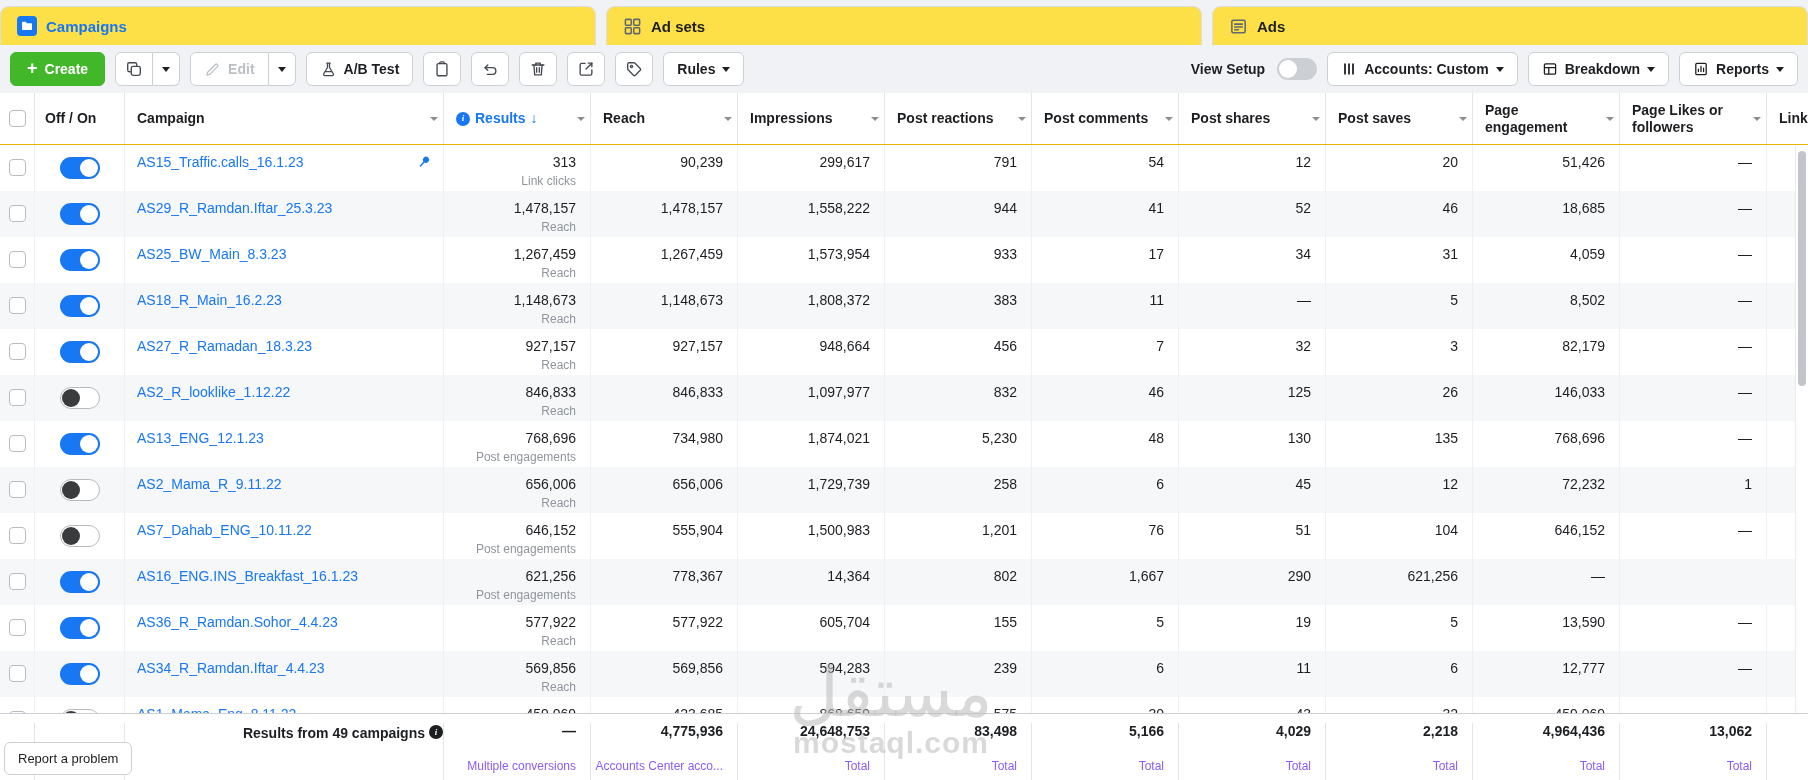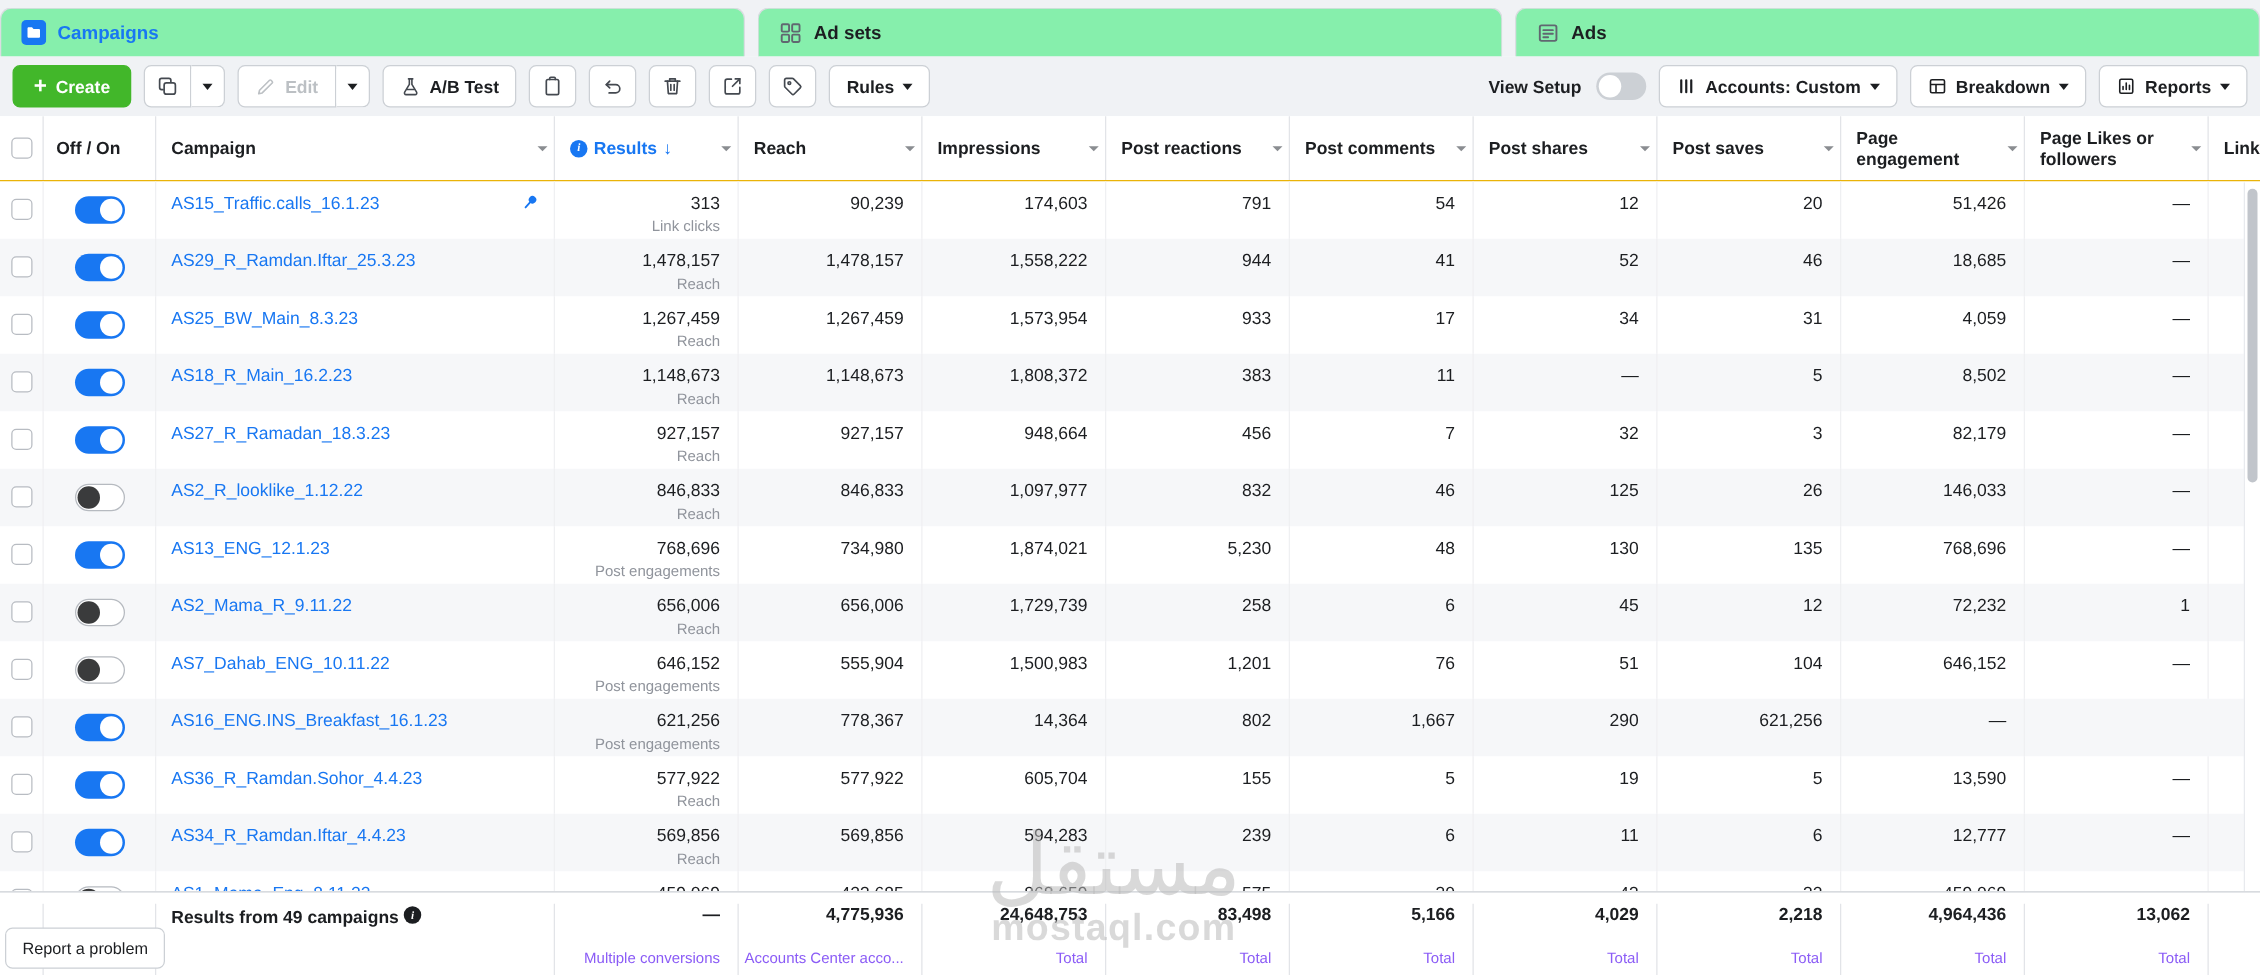--- a/index.html
+++ b/index.html
@@ -2,21 +2,21 @@
 <html><head>
 <meta charset="utf-8">
 <style>
   * { box-sizing: border-box; margin: 0; padding: 0; }
   html,body { background:#fff; }
   body { font-family: "Liberation Sans", sans-serif; color:#1c1e21; }
   .screen { position:relative; width:1808px; height:780px; overflow:hidden; background:#fff; }
 
   
   .tabbar { display:flex; gap:10px; height:45px; background:#f0f2f5; padding-top:6px; }
-  .tab { flex:1; display:flex; align-items:center; gap:9px; background:#86efac;
+  .tab { flex:1; display:flex; align-items:center; gap:9px; background:#fde047;
          border:1px solid #dadde1; border-bottom:none; border-radius:9px 9px 0 0;
          padding:0 16px; font-size:15px; font-weight:700; color:#1c1e21; cursor:pointer; }
   .tab.active { color:#1877f2; }
   .tab svg { flex:none; }
 
   
   .toolbar { display:flex; align-items:center; height:48px; background:#f0f2f5; padding:0 10px; gap:10px; }
   .btn { display:inline-flex; align-items:center; gap:7px; height:34px; padding:0 13px;
          background:#fff; border:1px solid #ccd0d5; border-radius:6px;
          font-size:14px; font-weight:600; color:#1c1e21; cursor:pointer; white-space:nowrap; }
@@ -77,21 +77,21 @@
   .pin { position:absolute; right:12px; top:10px; }
 
   .checkbox { display:inline-block; width:17px; height:17px; background:#fff;
               border:1.5px solid #b8bcc2; border-radius:4px; cursor:pointer; }
 
   
   .tfoot { position:absolute; left:0; right:0; bottom:0; height:67px; background:#fff;
            border-top:1px solid #ccd0d5; display:flex; padding-top:9px; z-index:10; }
   .fcell { border-right:1px solid #e2e4e8; }
   .fcell.flabel { display:flex; align-items:flex-start; padding-left:12px; padding-top:2px;
-                  font-size:14px; font-weight:700; }
+                  font-size:14px; font-weight:700;justify-content:flex-end; }
   .fval { font-size:14px; font-weight:700; text-align:right; padding-right:14px; }
   .fsub { font-size:12px; color:#8b5cf6; text-align:right; padding-right:14px; margin-top:20px;
           white-space:nowrap; overflow:hidden; }
 
   
   .vscroll { position:absolute; top:146px; right:0; bottom:67px; width:13px; background:#fff;
              border-left:1px solid #e8eaee; z-index:5; }
   .vscroll .thumb { position:absolute; top:5px; left:2px; width:8px; height:235px;
                     background:#c1c5cb; border-radius:4px; cursor:pointer; }
 
@@ -326,21 +326,21 @@
                 <rect x="6.25" y="6" width="1.5" height="7" rx="0.7"></rect>
               </g>
             </svg>
         </span>
       </div>
       <div class="cell num w-num">
         <div>313</div>
         <div class="sub">Link clicks</div>
       </div>
       <div class="cell num w-num">90,239</div>
-      <div class="cell num w-num">174,603</div>
+      <div class="cell num w-num">299,617</div>
       <div class="cell num w-num">791</div>
       <div class="cell num w-num">54</div>
       <div class="cell num w-num">12</div>
       <div class="cell num w-num">20</div>
       <div class="cell num w-num">51,426</div>
       <div class="cell num w-num">—</div>
       <div class="cell w-link"></div>
     </div>
       <div class="trow">
       <div class="cell ck w-check">

